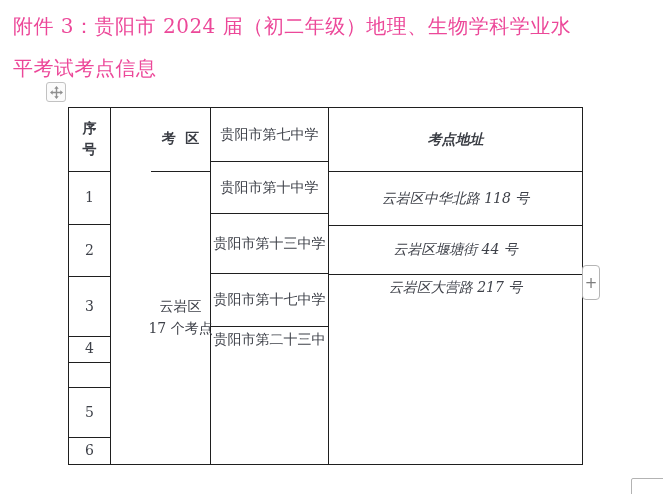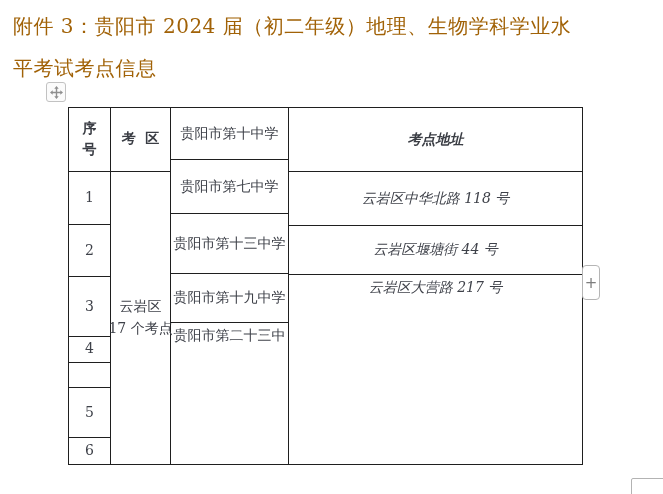--- a/index.html
+++ b/index.html
@@ -15,21 +15,21 @@
     background: #ffffff;
     font-family: "DejaVu Serif", "Liberation Serif", serif;
   }
 
   
   .doc-title {
     position: absolute;
     left: 13px;
     top: 5px;
     width: 640px;
-    color: #a16207;
+    color: #ec4899;
     font-size: 20px;
     letter-spacing: 0.5px;
   }
   .doc-title .t-line {
     line-height: 42px;
     white-space: pre;
   }
 
   
   .exam-table {
@@ -46,21 +46,21 @@
     font-size: 14px;
   }
   .col {
     box-sizing: border-box;
     border-right: 1px solid #1f1f1f;
     display: flex;
     flex-direction: column;
   }
   .col:last-child { border-right: none; font-style: italic; }
   .col-no   { width: 42px; }
-  .col-dist { width: 60px; }
+  .col-dist { width: 60px; margin-left: 40px; }
   .col-site { width: 118px; }
   .col-addr { flex: 1; }
 
   .cell {
     box-sizing: border-box;
     border-bottom: 1px solid #1f1f1f;
     display: flex;
     align-items: center;
     justify-content: center;
     text-align: center;
@@ -141,24 +141,24 @@
       <div class="cell last" style="height:26px">6</div>
     </div>
 
     <div class="col col-dist">
       <div class="cell header" style="height:64px">考  区</div>
       <div class="cell last" style="height:294px">云岩区
 17 个考点</div>
     </div>
 
     <div class="col col-site">
+      <div class="cell" style="height:54px">贵阳市第七中学</div>
       <div class="cell" style="height:52px">贵阳市第十中学</div>
-      <div class="cell" style="height:54px">贵阳市第七中学</div>
       <div class="cell" style="height:60px">贵阳市第十三中学</div>
-      <div class="cell" style="height:49px">贵阳市第十九中学</div>
+      <div class="cell" style="height:53px">贵阳市第十七中学</div>
       <div class="cell last" style="height:26px">贵阳市第二十三中</div>
     </div>
 
     <div class="col col-addr">
       <div class="cell header" style="height:64px">考点地址</div>
       <div class="cell" style="height:54px">云岩区中华北路 118 号</div>
       <div class="cell" style="height:49px">云岩区堰塘街 44 号</div>
       <div class="cell last" style="height:26px">云岩区大营路 217 号</div>
     </div>
   </div>

